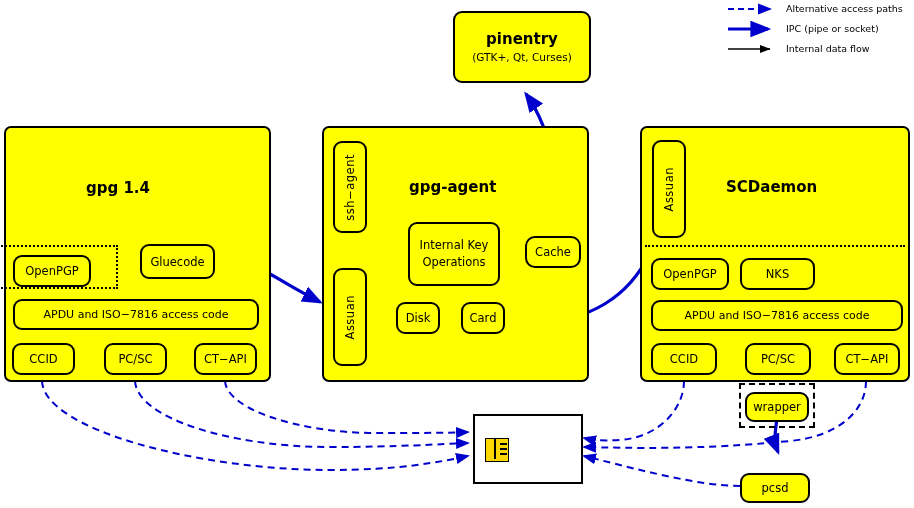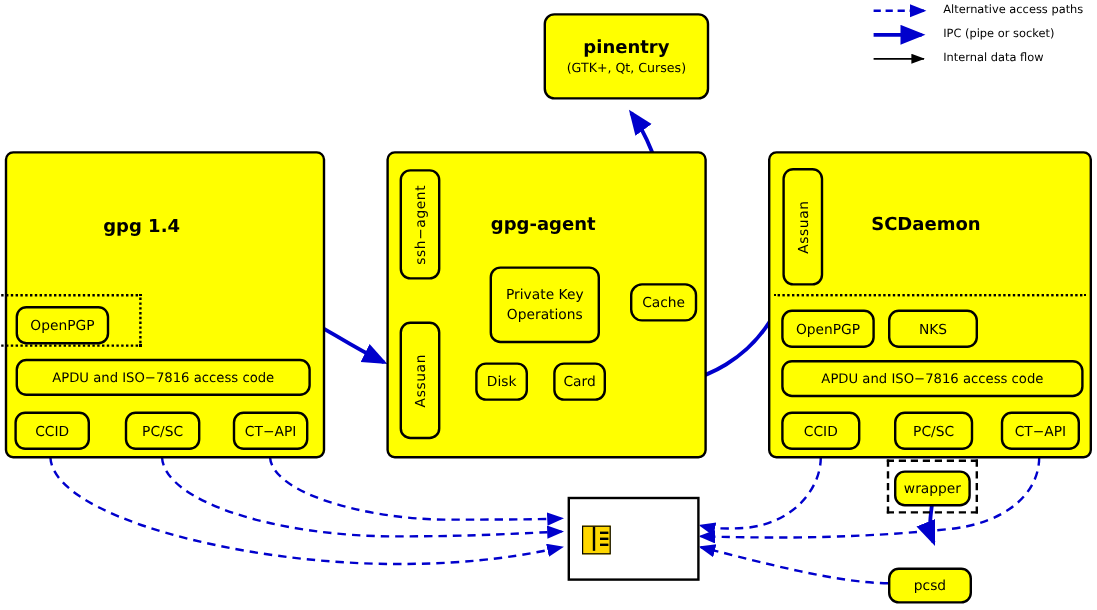--- a/index.html
+++ b/index.html
@@ -127,38 +127,39 @@
     <span class="pinentry-main">pinentry</span>
     <span class="pinentry-sub">(GTK+, Qt, Curses)</span>
   </div>
 
   <div class="node big" style="left:4px;top:126px;width:267px;height:256px;"></div>
   <div class="title" style="left:86px;top:179px;">gpg 1.4</div>
 
   <div class="dotregion" style="left:-6px;top:245px;width:124px;height:44px;"></div>
 
   <div class="node pill" style="left:13px;top:255px;width:78px;height:32px;">OpenPGP</div>
+  <div class="node pill" style="left:140px;top:244px;width:75px;height:35px;">Gluecode</div>
   <div class="node pill" style="left:13px;top:299px;width:246px;height:31px;font-size:11px;">APDU and ISO−7816 access code</div>
 
   <div class="node pill" style="left:12px;top:343px;width:63px;height:32px;">CCID</div>
   <div class="node pill" style="left:104px;top:343px;width:63px;height:32px;">PC/SC</div>
   <div class="node pill" style="left:194px;top:343px;width:63px;height:32px;">CT−API</div>
 
   <div class="node big" style="left:322px;top:126px;width:267px;height:256px;"></div>
   <div class="title" style="left:409px;top:178px;">gpg-agent</div>
 
   <div class="node pill" style="left:333px;top:141px;width:34px;height:92px;">
     <span class="vert">ssh−agent</span>
   </div>
   <div class="node pill" style="left:333px;top:268px;width:34px;height:98px;">
     <span class="vert">Assuan</span>
   </div>
 
   <div class="node pill two-line" style="left:408px;top:222px;width:92px;height:64px;">
-    <span>Private Key</span>
+    <span>Internal Key</span>
     <span>Operations</span>
   </div>
 
   <div class="node pill" style="left:525px;top:236px;width:56px;height:32px;border-radius:10px;">Cache</div>
   <div class="node pill" style="left:396px;top:302px;width:44px;height:32px;">Disk</div>
   <div class="node pill" style="left:461px;top:302px;width:44px;height:32px;">Card</div>
 
   <div class="node big" style="left:640px;top:126px;width:270px;height:256px;"></div>
   <div class="title" style="left:726px;top:178px;">SCDaemon</div>
 

